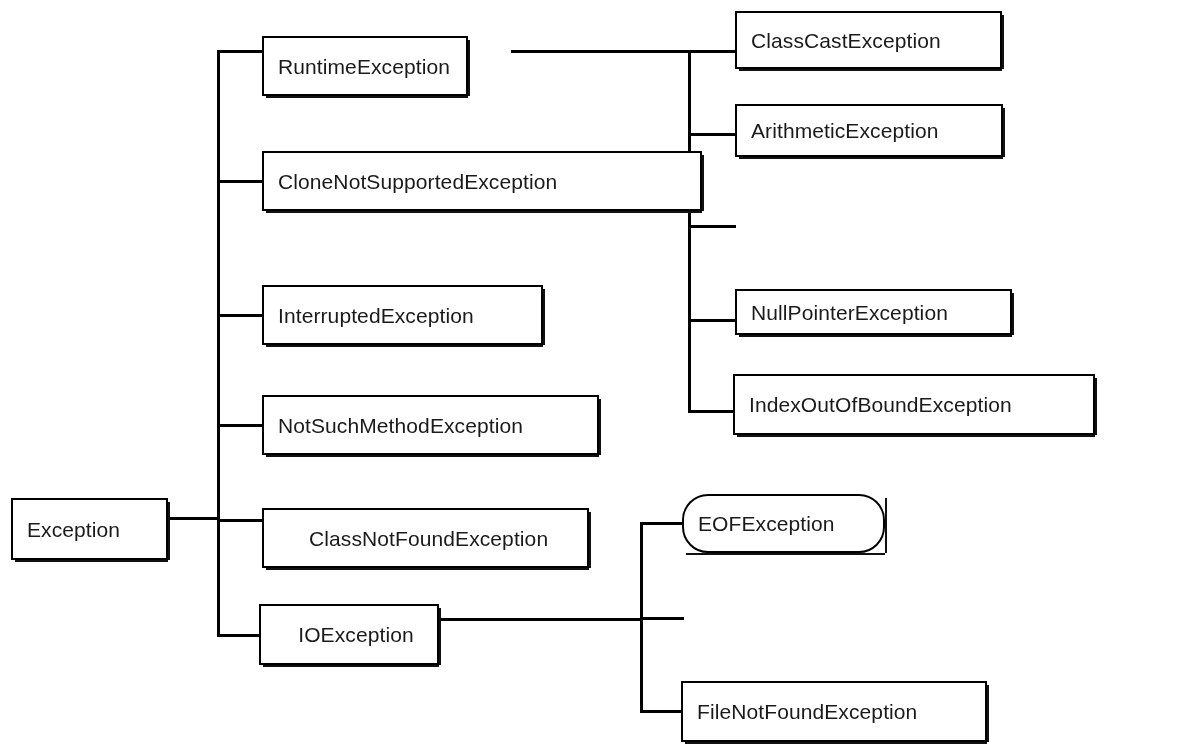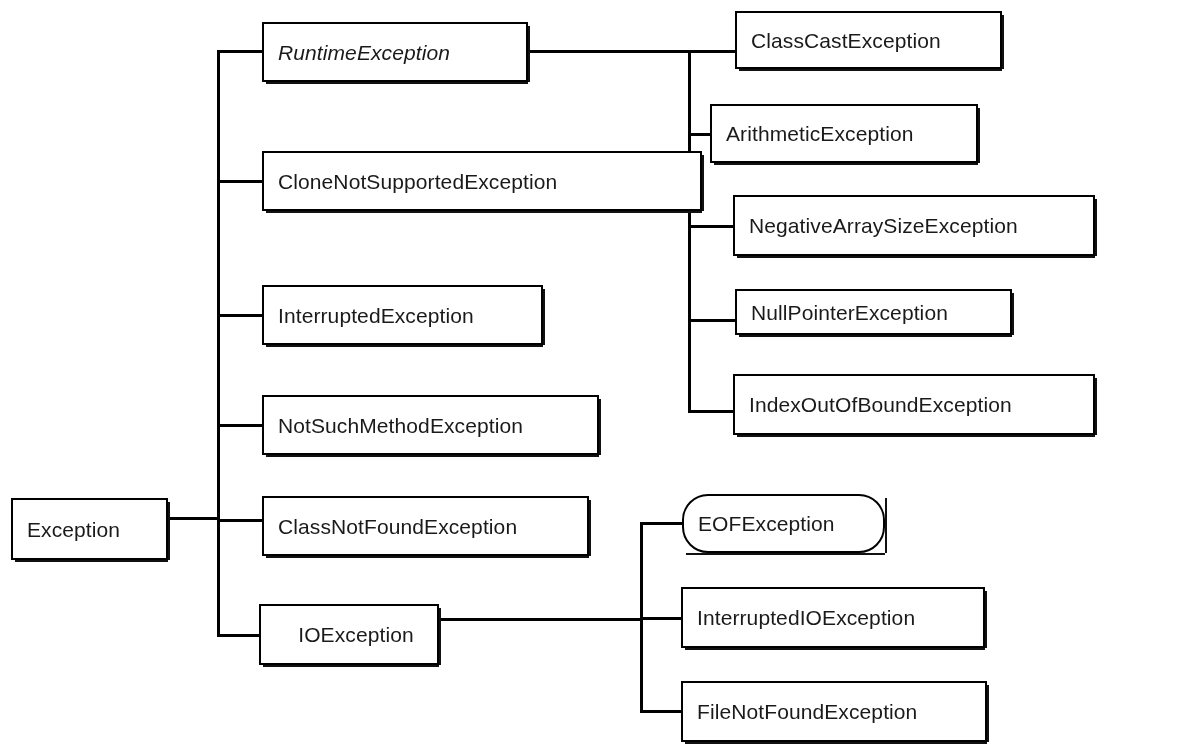--- a/index.html
+++ b/index.html
@@ -92,69 +92,63 @@
   <div class="edge-v" style="left:640px; top:522px; height:190px;"></div>
 
   <div class="edge-h" style="left:640px; top:522px; width:44px;"></div>
   <div class="edge-h" style="left:640px; top:617px; width:44px;"></div>
   <div class="edge-h" style="left:640px; top:710px; width:44px;"></div>
 
   <div class="node" style="left:11px; top:478px; width:157px; height:62px;margin-top:20px;">
     <span class="label">Exception</span>
   </div>
 
-  <div class="node" style="left:262px; top:22px; width:266px; height:60px;font-style:italic;">
+  <div class="node" style="left:262px; top:36px; width:206px; height:60px;">
     <span class="label">RuntimeException</span>
   </div>
 
   <div class="node" style="left:262px; top:151px; width:440px; height:60px;">
     <span class="label">CloneNotSupportedException</span>
   </div>
 
   <div class="node" style="left:262px; top:285px; width:281px; height:60px;">
     <span class="label">InterruptedException</span>
   </div>
 
   <div class="node" style="left:262px; top:395px; width:337px; height:60px;">
     <span class="label">NotSuchMethodException</span>
   </div>
 
-  <div class="node" style="left:262px; top:496px; width:327px; height:60px;">
+  <div class="node" style="left:262px; top:508px; width:327px; height:60px;padding-left:31px;">
     <span class="label">ClassNotFoundException</span>
   </div>
 
   <div class="node" style="left:259px; top:604px; width:180px; height:61px;justify-content:center;">
     <span class="label">IOException</span>
   </div>
 
   <div class="node" style="left:735px; top:11px; width:267px; height:58px;">
     <span class="label">ClassCastException</span>
   </div>
 
-  <div class="node" style="left:710px; top:104px; width:268px; height:59px;">
+  <div class="node" style="left:735px; top:104px; width:268px; height:53px;">
     <span class="label">ArithmeticException</span>
   </div>
 
-  <div class="node" style="left:733px; top:195px; width:362px; height:61px;">
-    <span class="label">NegativeArraySizeException</span>
-  </div>
 
   <div class="node" style="left:735px; top:289px; width:277px; height:46px;">
     <span class="label">NullPointerException</span>
   </div>
 
   <div class="node" style="left:733px; top:374px; width:362px; height:61px;">
     <span class="label">IndexOutOfBoundException</span>
   </div>
 
   <div class="node" style="left:682px; top:494px; width:203px; height:59px;border-radius:26px;">
     <span class="label">EOFException</span>
   </div>
 
-  <div class="node" style="left:681px; top:587px; width:304px; height:61px;">
-    <span class="label">InterruptedIOException</span>
-  </div>
 
   <div class="node" style="left:681px; top:681px; width:306px; height:61px;">
     <span class="label">FileNotFoundException</span>
   </div>
 
 </div>
 
 </body></html>

